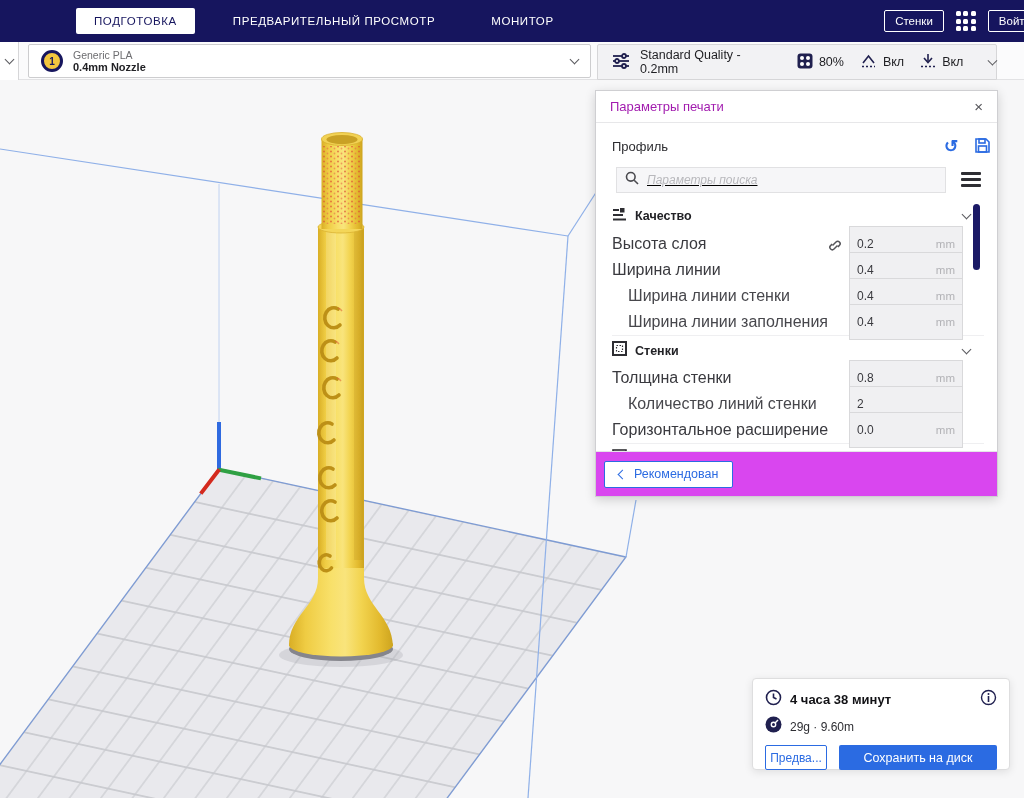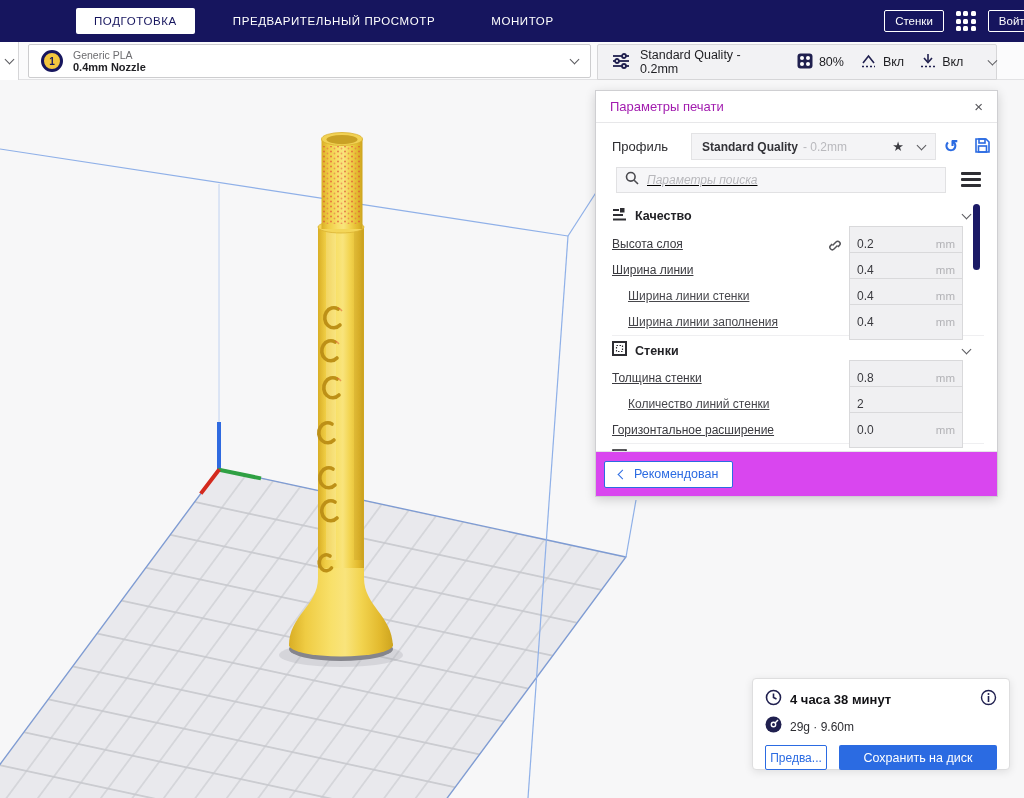--- a/index.html
+++ b/index.html
@@ -50,21 +50,21 @@
   .search-input::placeholder { color:#b8b8bc; }
   .hamburger { position:absolute; left:365px; top:78px; width:20px; height:20px; display:flex; flex-direction:column; justify-content:center; gap:3px; }
   .hamburger span { height:3px; background:#2e2e33; border-radius:1px; }
 
   .slist { position:absolute; left:0; top:110px; width:388px; height:254px; overflow:hidden; padding:0 0 0 16px; }
   .shead { height:30px; display:flex; align-items:center; gap:8px; border-top:1px solid #efeff1; }
   .shead:first-child { border-top:none; }
   .stitle { font-size:12.5px; font-weight:700; color:#222226; }
   .shead .chev { margin-left:auto; margin-right:14px; }
   .srow { height:26px; display:flex; align-items:center; position:relative; }
-  .slabel { font-size:12px; color:#3a3a3f;text-decoration:underline; }
+  .slabel { font-size:16px; color:#3a3a3f; }
   .srow.indent .slabel { padding-left:16px; color:#47474c; }
   .vbox { position:absolute; left:237px; width:114px; height:36px; background:#f0f0f2; border:1px solid #d9d9db; display:flex; align-items:center; padding:0 7px; }
   .vval { font-size:12px; color:#3a3a3f; }
   .vunit { margin-left:auto; font-size:11.5px; color:#b2b2b6; }
   .link-ic { position:absolute; left:214px; top:5px; }
   .scrollbar { position:absolute; left:377px; top:113px; width:7px; height:66px; background:#1b1a66; border-radius:4px; }
   .panel-foot { position:absolute; left:0; bottom:0; width:401px; height:45px; border-top:1px solid #e5e5e7; background:#d946ef; display:flex; align-items:center; padding-left:8px; }
   .btn-reco { height:27px; border:1px solid #2b6be2; border-radius:2px; background:#fff; color:#2b6be2; font-size:12.5px; display:flex; align-items:center; gap:8px; padding:0 14px; font-family:"Liberation Sans",sans-serif; }
   .chev-left { width:7px; height:7px; border-left:1.7px solid #2b6be2; border-bottom:1.7px solid #2b6be2; transform:rotate(45deg); display:inline-block; }
 
@@ -246,26 +246,20 @@
 </div>
 
 <div class="panel">
   <div class="panel-head">
     <span class="panel-title">Параметры печати</span>
     <span class="close-x">×</span>
   </div>
 
   <div class="profile-row">
     <span class="profile-label">Профиль</span>
-    <div class="profile-dd">
-      <span class="pd-val">Standard Quality</span>
-      <span class="pd-suffix">- 0.2mm</span>
-      <span class="pd-star">★</span>
-      <span class="chev"></span>
-    </div>
     <span class="icon-blue reset-ic">↺</span>
     <span class="save-ic">
       <svg width="17" height="17" viewBox="0 0 17 17">
             <g stroke="#2b6be2" stroke-width="1.6" fill="none">
         <path d="M2,2 L12,2 L15,5 L15,15 L2,15 Z"></path>
         <rect x="5" y="2" width="6" height="4"></rect>
         <rect x="4.5" y="9" width="8" height="6"></rect>
             </g>
           </svg>
     </span>

